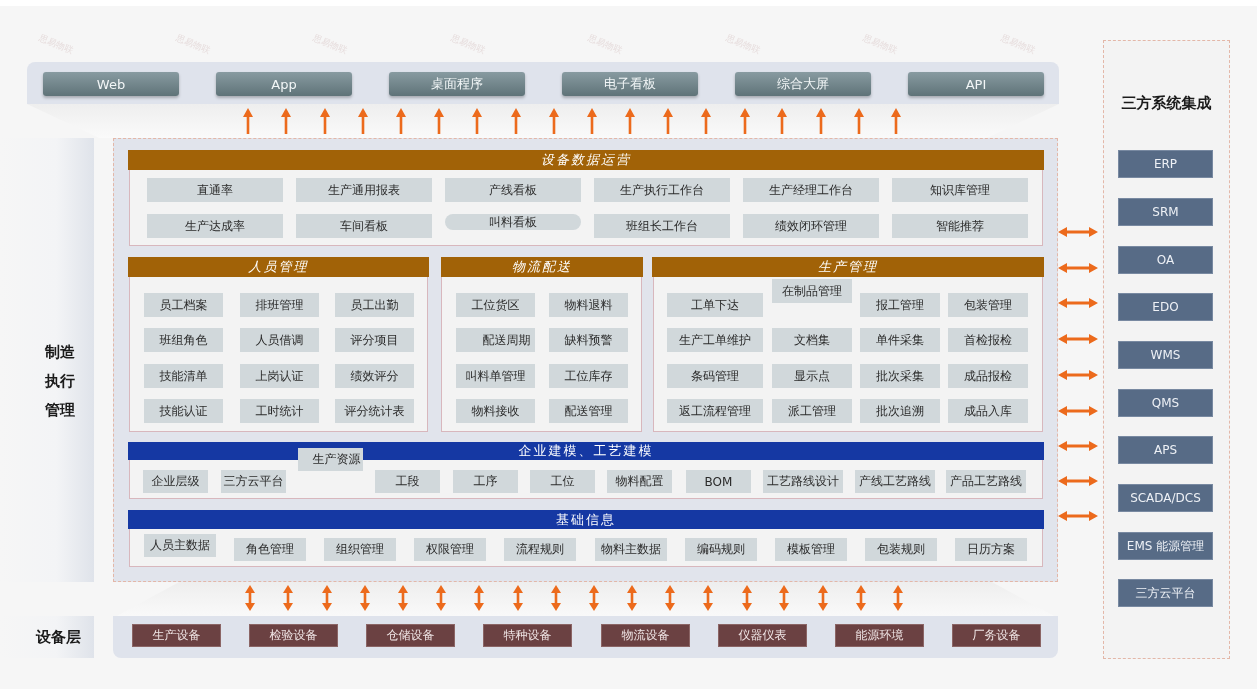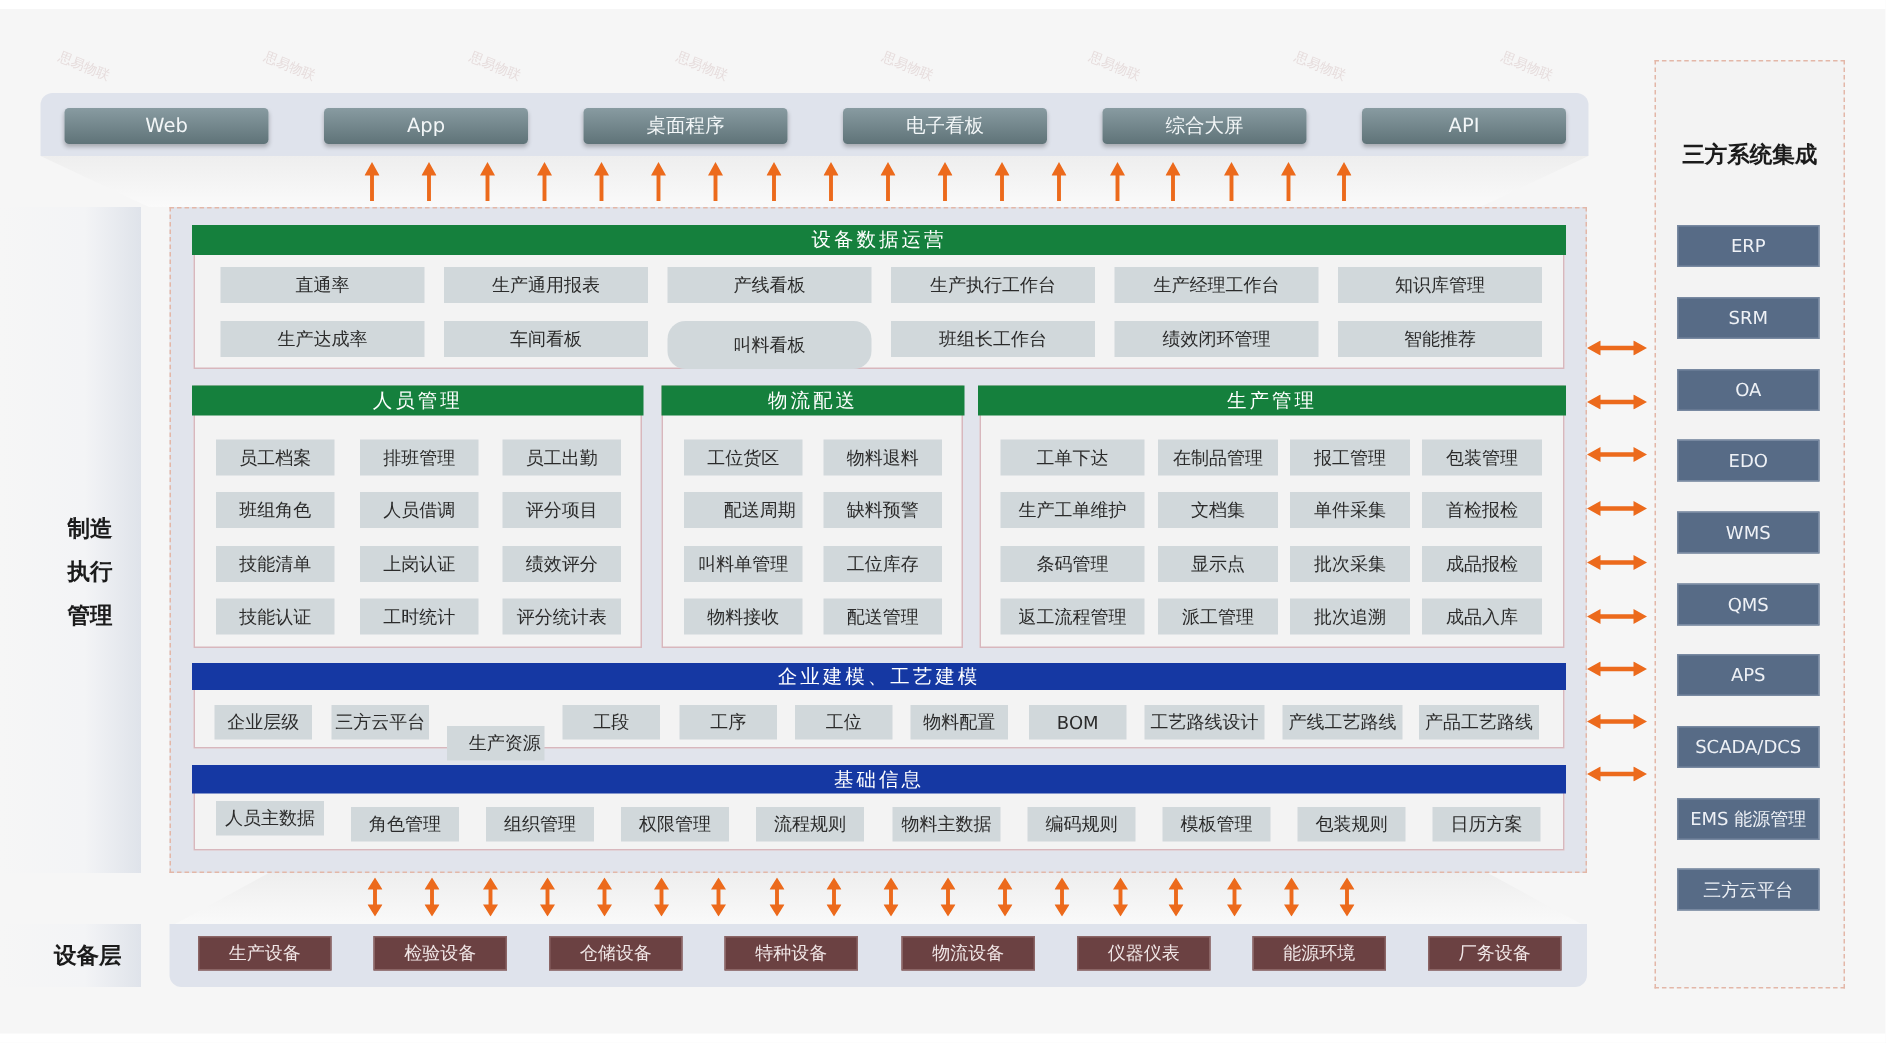--- a/index.html
+++ b/index.html
@@ -28,21 +28,21 @@
   .side-col2 { position: absolute; left: 0; top: 616px; width: 94px; height: 42px;
     background: linear-gradient(90deg, #f6f6f6 0%, #f3f4f6 60%, #dfe3ea 100%); }
   .side-label2 { position: absolute; left: 36px; top: 628px; font-size: 15px; font-weight: bold; color: #1b1b1b; }
 
   
   .mes { position: absolute; left: 113px; top: 138px; width: 945px; height: 444px; background: #e1e4ec; border: 1px dashed #e3b7a8; }
 
   .panel { position: absolute; background: #f3f3f3; border: 1px solid #d8b7bd; }
   .hdr { position: absolute; height: 20px; color: #ffffff; font-size: 13px; letter-spacing: 2px;
     display: flex; align-items: center; justify-content: center; }
-  .hdr.orange { background: #15803d; }
+  .hdr.orange { background: #a16207; font-style: italic; }
   .hdr.blue { background: #1538a3; }
 
   .cell { position: absolute; background: #d1d8db; color: #2b2b2b; font-size: 12px;
     display: flex; align-items: center; justify-content: center; white-space: nowrap; }
 
   
   .dev-slope { position: absolute; left: 113px; top: 582px; width: 945px; height: 36px;
     background: linear-gradient(#eeeeee, #fafafa); clip-path: polygon(7% 0, 93% 0, 100% 100%, 0 100%); }
   .dev-bar { position: absolute; left: 113px; top: 616px; width: 945px; height: 42px; background: #dfe3ec; border-radius: 0 0 8px 8px; }
   .dev-btn { position: absolute; top: 624px; width: 74px; height: 23px; background: #6b4142; color: #f0e6e6;
@@ -149,21 +149,21 @@
 <div class="hdr orange" style="left:128px;top:150px;width:916px">设备数据运营</div>
 <div id="dataops-cells">
     <div class="cell" style="left: 147px; top: 178px; width: 136px; height: 24px;">直通率</div>
     <div class="cell" style="left: 296px; top: 178px; width: 136px; height: 24px;">生产通用报表</div>
     <div class="cell" style="left: 445px; top: 178px; width: 136px; height: 24px;">产线看板</div>
     <div class="cell" style="left: 594px; top: 178px; width: 136px; height: 24px;">生产执行工作台</div>
     <div class="cell" style="left: 743px; top: 178px; width: 136px; height: 24px;">生产经理工作台</div>
     <div class="cell" style="left: 892px; top: 178px; width: 136px; height: 24px;">知识库管理</div>
     <div class="cell" style="left: 147px; top: 214px; width: 136px; height: 24px;">生产达成率</div>
     <div class="cell" style="left: 296px; top: 214px; width: 136px; height: 24px;">车间看板</div>
-    <div class="cell" style="left: 445px; top: 214px; width: 136px; height: 32px; border-radius: 12px;">叫料看板</div>
+    <div class="cell" style="left: 445px; top: 214px; width: 136px; height: 16px; border-radius: 12px;">叫料看板</div>
     <div class="cell" style="left: 594px; top: 214px; width: 136px; height: 24px;">班组长工作台</div>
     <div class="cell" style="left: 743px; top: 214px; width: 136px; height: 24px;">绩效闭环管理</div>
     <div class="cell" style="left: 892px; top: 214px; width: 136px; height: 24px;">智能推荐</div>
   </div>
 
 <div class="panel" style="left:129px;top:257px;width:299px;height:175px"></div>
 <div class="hdr orange" style="left:128px;top:257px;width:301px">人员管理</div>
 <div id="personnel-cells">
     <div class="cell" style="left: 144px; top: 293px; width: 79px; height: 24px;">员工档案</div>
     <div class="cell" style="left: 240px; top: 293px; width: 79px; height: 24px;">排班管理</div>
@@ -189,21 +189,21 @@
     <div class="cell" style="left: 456px; top: 364px; width: 79px; height: 24px;">叫料单管理</div>
     <div class="cell" style="left: 549px; top: 364px; width: 79px; height: 24px;">工位库存</div>
     <div class="cell" style="left: 456px; top: 399px; width: 79px; height: 24px;">物料接收</div>
     <div class="cell" style="left: 549px; top: 399px; width: 79px; height: 24px;">配送管理</div>
   </div>
 
 <div class="panel" style="left:653px;top:257px;width:390px;height:175px"></div>
 <div class="hdr orange" style="left:652px;top:257px;width:392px">生产管理</div>
 <div id="production-cells">
     <div class="cell" style="left: 667px; top: 293px; width: 96px; height: 24px;">工单下达</div>
-    <div class="cell" style="left: 772px; top: 293px; width: 80px; height: 24px;">在制品管理</div>
+    <div class="cell" style="left: 772px; top: 279px; width: 80px; height: 24px;">在制品管理</div>
     <div class="cell" style="left: 860px; top: 293px; width: 80px; height: 24px;">报工管理</div>
     <div class="cell" style="left: 948px; top: 293px; width: 80px; height: 24px;">包装管理</div>
     <div class="cell" style="left: 667px; top: 328px; width: 96px; height: 24px;">生产工单维护</div>
     <div class="cell" style="left: 772px; top: 328px; width: 80px; height: 24px;">文档集</div>
     <div class="cell" style="left: 860px; top: 328px; width: 80px; height: 24px;">单件采集</div>
     <div class="cell" style="left: 948px; top: 328px; width: 80px; height: 24px;">首检报检</div>
     <div class="cell" style="left: 667px; top: 364px; width: 96px; height: 24px;">条码管理</div>
     <div class="cell" style="left: 772px; top: 364px; width: 80px; height: 24px;">显示点</div>
     <div class="cell" style="left: 860px; top: 364px; width: 80px; height: 24px;">批次采集</div>
     <div class="cell" style="left: 948px; top: 364px; width: 80px; height: 24px;">成品报检</div>
@@ -211,21 +211,21 @@
     <div class="cell" style="left: 772px; top: 399px; width: 80px; height: 24px;">派工管理</div>
     <div class="cell" style="left: 860px; top: 399px; width: 80px; height: 24px;">批次追溯</div>
     <div class="cell" style="left: 948px; top: 399px; width: 80px; height: 24px;">成品入库</div>
   </div>
 
 <div class="panel" style="left:129px;top:442px;width:914px;height:57px"></div>
 <div class="hdr blue" style="left:128px;top:442px;width:916px;height:18px">企业建模、工艺建模</div>
 <div id="modeling-cells">
     <div class="cell" style="left: 143px; top: 470px; width: 65px; height: 23px;">企业层级</div>
     <div class="cell" style="left: 221px; top: 470px; width: 65px; height: 23px;">三方云平台</div>
-    <div class="cell" style="left: 298px; top: 484px; width: 65px; height: 23px; padding-left: 12px;">生产资源</div>
+    <div class="cell" style="left: 298px; top: 448px; width: 65px; height: 23px; padding-left: 12px;">生产资源</div>
     <div class="cell" style="left: 375px; top: 470px; width: 65px; height: 23px;">工段</div>
     <div class="cell" style="left: 453px; top: 470px; width: 65px; height: 23px;">工序</div>
     <div class="cell" style="left: 530px; top: 470px; width: 65px; height: 23px;">工位</div>
     <div class="cell" style="left: 607px; top: 470px; width: 65px; height: 23px;">物料配置</div>
     <div class="cell" style="left: 686px; top: 470px; width: 65px; height: 23px;">BOM</div>
     <div class="cell" style="left: 763px; top: 470px; width: 80px; height: 23px;">工艺路线设计</div>
     <div class="cell" style="left: 855px; top: 470px; width: 80px; height: 23px;">产线工艺路线</div>
     <div class="cell" style="left: 946px; top: 470px; width: 80px; height: 23px;">产品工艺路线</div>
   </div>
 

